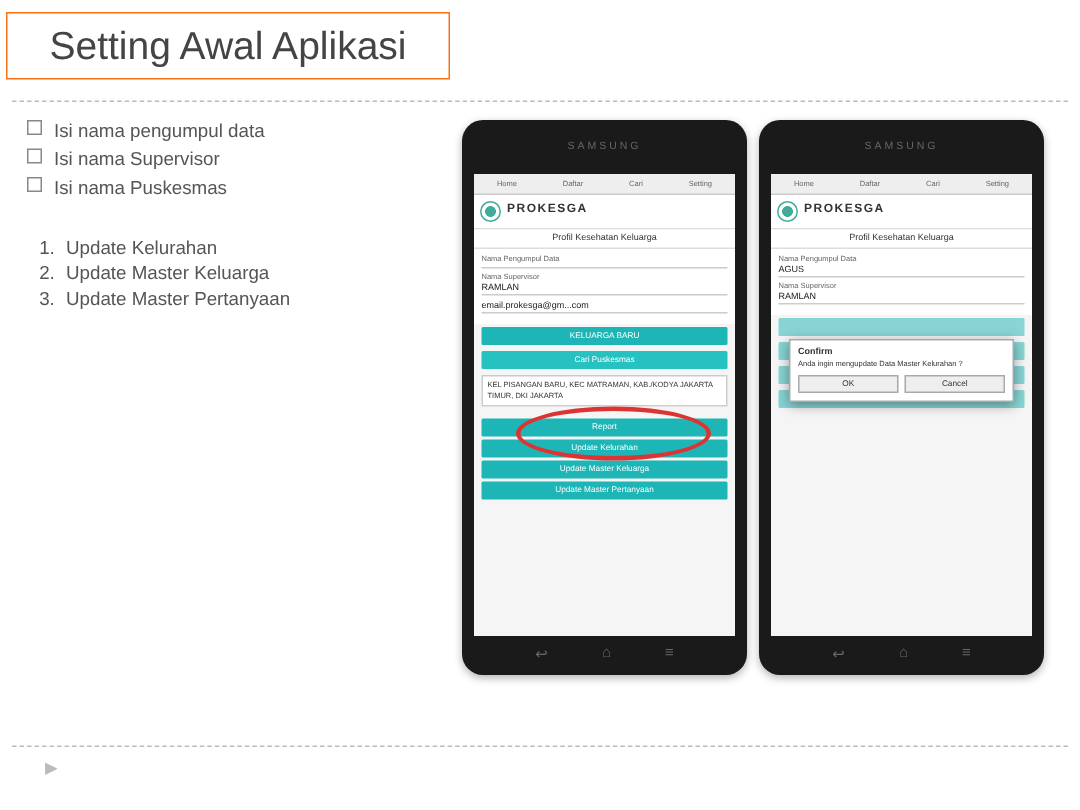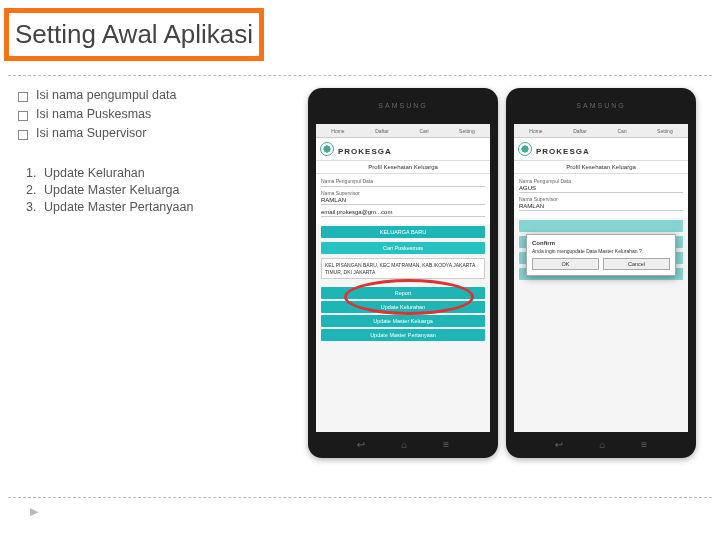--- a/index.html
+++ b/index.html
@@ -1,33 +1,33 @@
 <!DOCTYPE html>
 <html><head>
 <meta charset="utf-8">
 <style>
   * { box-sizing: border-box; margin: 0; padding: 0; }
   body { font-family: Arial, sans-serif; width: 720px; height: 540px; background: #fff; position: relative; color: #333; }
-  .title-box { border: 5px solid #f97316; padding: 6px 6px; margin: 8px 0 0 4px; display: inline-block; }
+  .title-box { border: 1px solid #f97316; padding: 6px 28px; margin: 8px 0 0 4px; display: inline-block; }
   .title-box h1 { font-size: 26px; font-weight: normal; color: #444; }
   hr.dash { border: none; border-top: 1px dashed #bbb; margin: 14px 8px 0 8px; }
   .content { display: flex; padding: 12px 8px 0 18px; }
   .left-col { width: 290px; font-size: 12.5px; color: #555; }
   .checklist { list-style: none; margin-bottom: 26px; }
-  .checklist li { margin-bottom: 5px; display: flex; align-items: flex-end; }
+  .checklist li { margin-bottom: 5px; display: flex; align-items: flex-start; }
   .box-icon { display: inline-block; width: 10px; height: 10px; border: 1px solid #888; margin-right: 8px; }
   .para { margin-bottom: 6px; line-height: 1.35; }
   .numlist { list-style: decimal; padding-left: 22px; }
   .numlist li { margin-bottom: 3px; padding-left: 4px; }
   .phones { display: flex; gap: 8px; }
   .phone { width: 190px; height: 370px; background: #1a1a1a; border-radius: 14px; padding: 36px 8px 26px 8px; position: relative; box-shadow: 0 2px 6px rgba(0,0,0,0.3); }
   .phone::before { content: "SAMSUNG"; position: absolute; top: 14px; left: 50%; transform: translateX(-50%); color: #666; font-size: 7px; letter-spacing: 2px; }
   .screen { background: #f5f5f5; width: 100%; height: 100%; font-size: 6px; color: #333; overflow: hidden; display: flex; flex-direction: column; }
   .topbar { background: #eee; height: 14px; display: flex; justify-content: space-around; align-items: center; border-bottom: 1px solid #ccc; font-size: 5px; color: #666; }
-  .app-header { background: #fff; padding: 4px; display: flex; align-items: flex-end; gap: 4px; border-bottom: 1px solid #ddd; }
+  .app-header { background: #fff; padding: 4px; display: flex; align-items: flex-start; gap: 4px; border-bottom: 1px solid #ddd; }
   .logo { width: 14px; height: 14px; border-radius: 50%; background: radial-gradient(circle,#4a9 40%,#fff 45%); border: 1px solid #4a9; }
   .app-title { font-weight: bold; font-size: 8px; letter-spacing: 1px; }
   .subtitle { text-align: center; font-size: 6px; padding: 3px; background: #fff; border-bottom: 1px solid #ddd; }
   .form-area { padding: 4px 5px; background: #fff; flex: 0 0 auto; }
   .field { margin-bottom: 3px; }
   .flabel { font-size: 5px; color: #666; }
   .fval { font-size: 6px; color: #222; border-bottom: 1px solid #ccc; padding: 1px 0; }
   .teal-btn { background: #1db5b5; color: #fff; text-align: center; padding: 3px; font-size: 5.5px; margin: 2px 5px; border-radius: 1px; }
   .white-box { background: #fff; border: 1px solid #ccc; margin: 2px 5px; padding: 3px; font-size: 5px; line-height: 1.3; }
   .menu-stack { margin-top: 4px; }
@@ -55,25 +55,25 @@
 
 <div class="content">
   <div class="left-col">
     <ul class="checklist">
       <li>
           <span class="box-icon"></span>
           <span>Isi nama pengumpul data</span>
         </li>
       <li>
           <span class="box-icon"></span>
-          <span>Isi nama Puskesmas</span>
+          <span>Isi nama Supervisor</span>
         </li>
       <li>
           <span class="box-icon"></span>
-          <span>Isi nama Supervisor</span>
+          <span>Isi nama Puskesmas</span>
         </li>
     </ul>
     <ol class="numlist">
       <li>Update Kelurahan</li>
       <li>Update Master Keluarga</li>
       <li>Update Master Pertanyaan</li>
     </ol>
   </div>
 
   <div class="phones">

